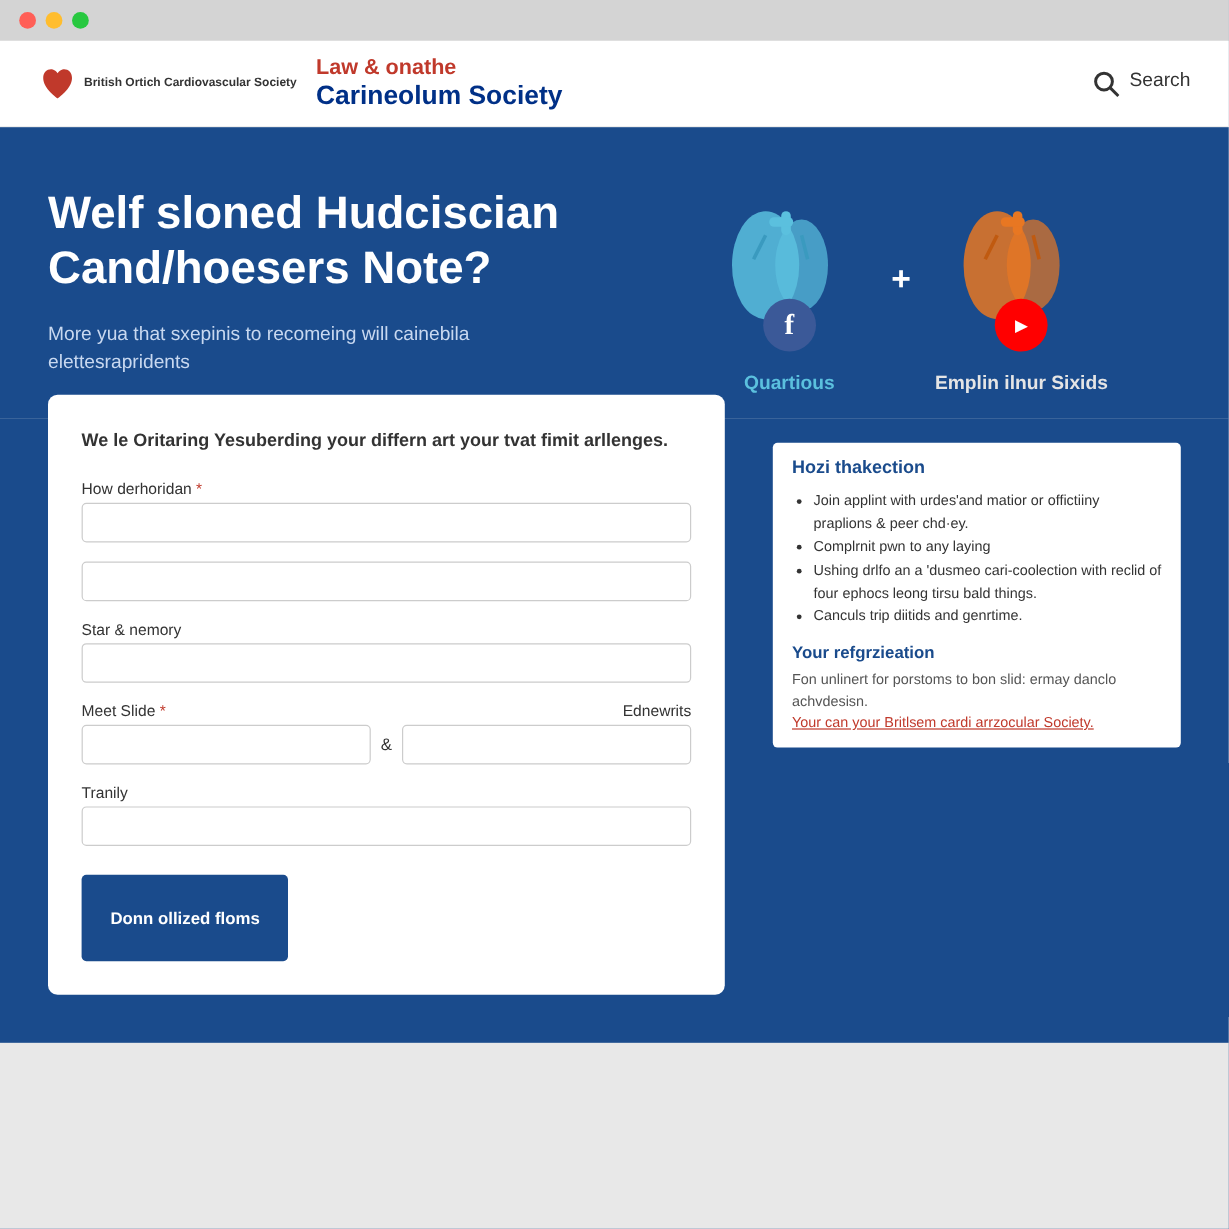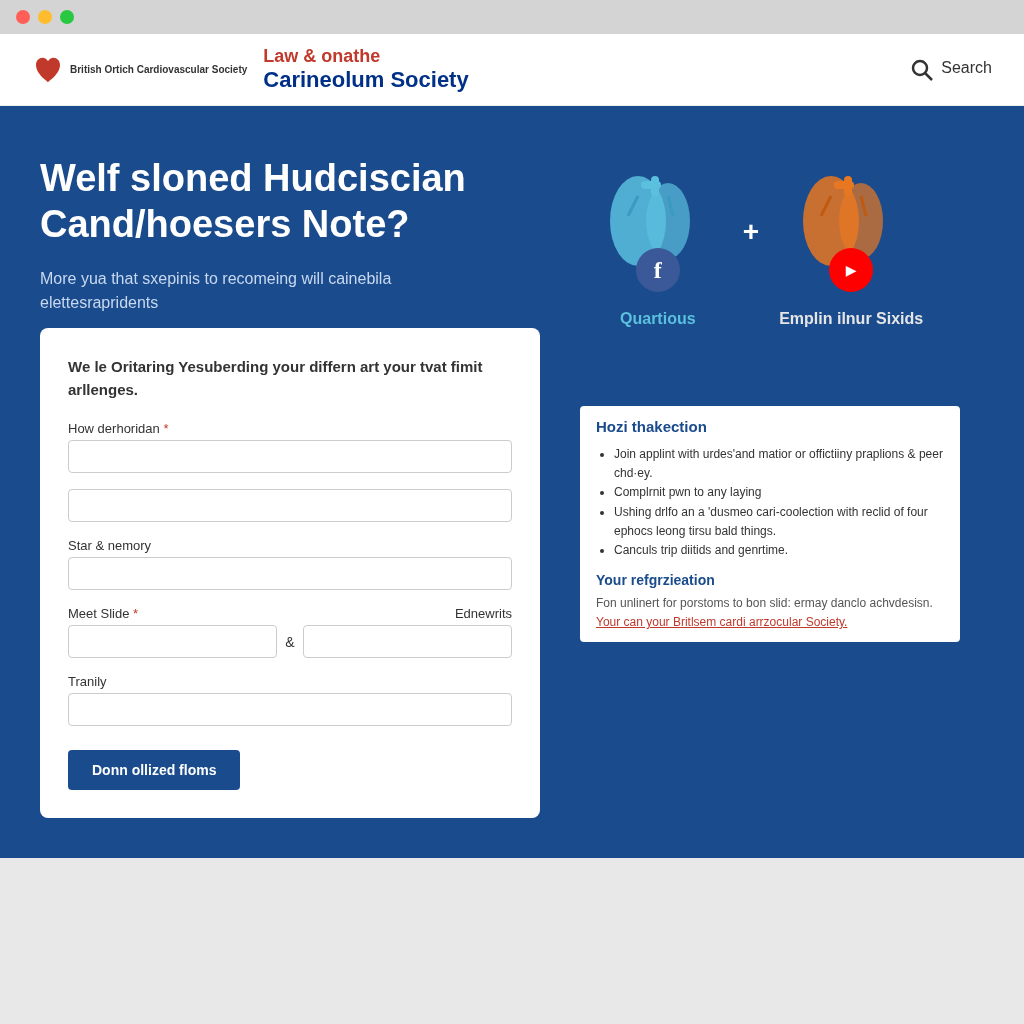--- a/index.html
+++ b/index.html
@@ -103,21 +103,20 @@
       font-weight: bold;
       margin-top: -30px;
     }
 
     .benefits-section {
       background: #fff;
       padding: 12px 16px;
       border-radius: 4px;
       width: 100%;
       max-width: 380px;
-      margin-top: 38px;
     }
     .benefits-title {
       font-size: 15px;
       font-weight: bold;
       color: #1a4b8c;
       margin-bottom: 10px;
     }
     .benefits-list {
       list-style: disc;
       padding-left: 18px;
@@ -148,21 +147,21 @@
     .main-content {
       display: flex;
       background: #1a4b8c;
       padding: 0 40px 40px 40px;
       gap: 40px;
     }
     .form-card {
       background: #fff;
       border-radius: 8px;
       padding: 28px;
-      width: 500px;
+      width: 564px;
       flex-shrink: 0;
       margin-top: -20px;
     }
     .form-card-title {
       font-size: 15px;
       font-weight: bold;
       color: #333;
       margin-bottom: 20px;
       line-height: 1.5;
     }
@@ -201,21 +200,21 @@
       padding: 8px 10px;
       border: 1px solid #ccc;
       border-radius: 4px;
       font-size: 13px;
       outline: none;
     }
     .submit-btn {
       background: #1a4b8c;
       color: #fff;
       border: none;
-      padding: 12px 24px;
+      padding: 28px 24px;
       border-radius: 4px;
       font-size: 14px;
       font-weight: bold;
       cursor: pointer;
       margin-top: 8px;
     }
 
     .right-content {
       flex: 1;
       padding-top: 20px;

